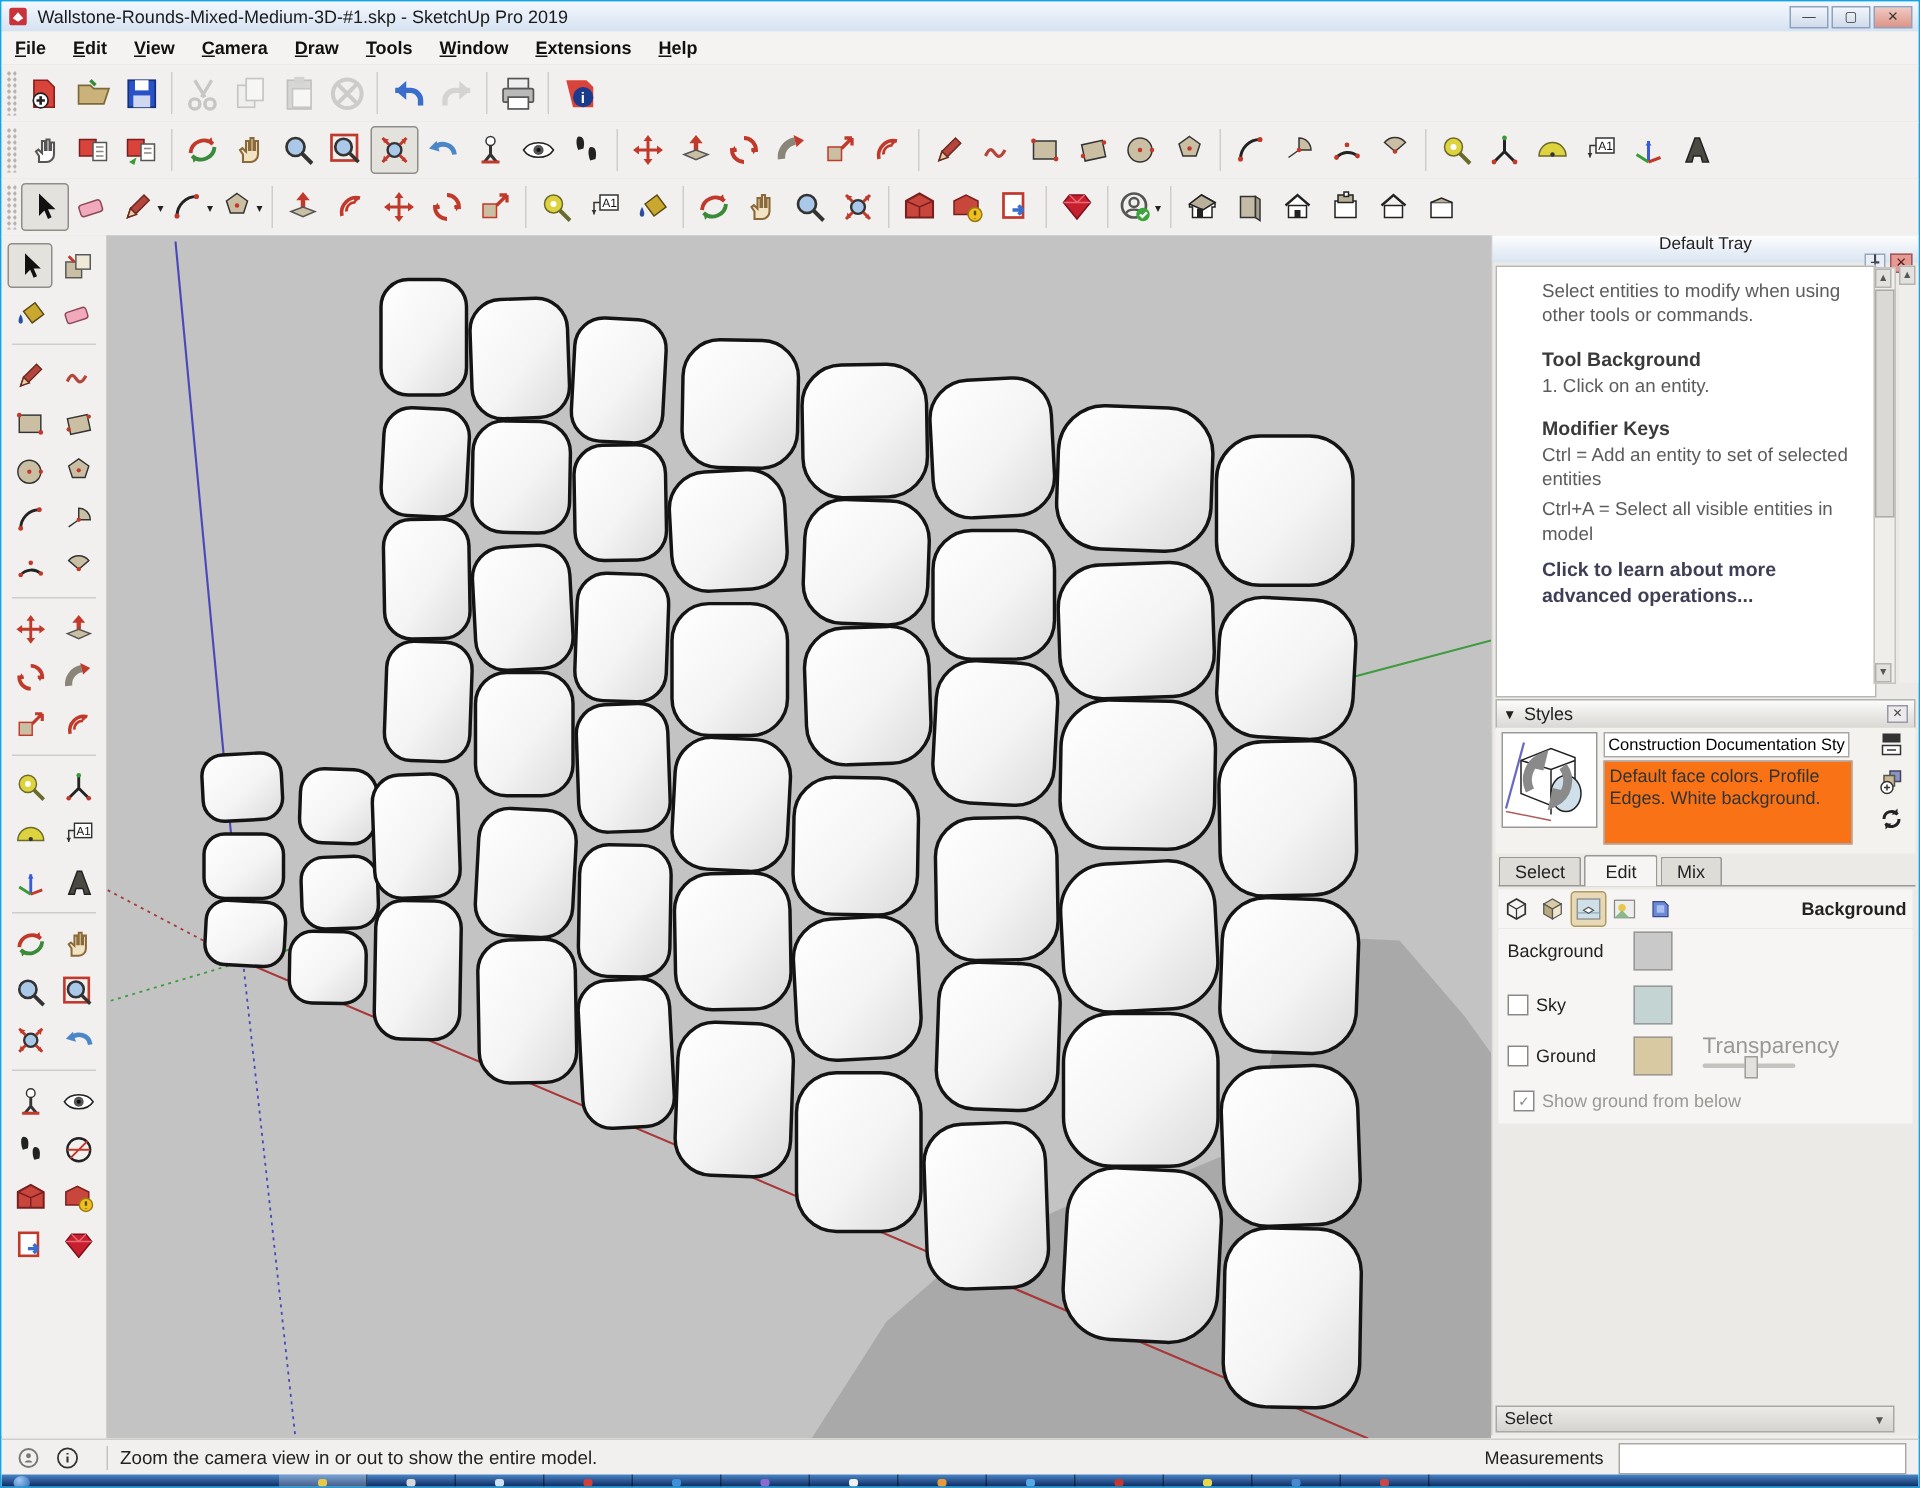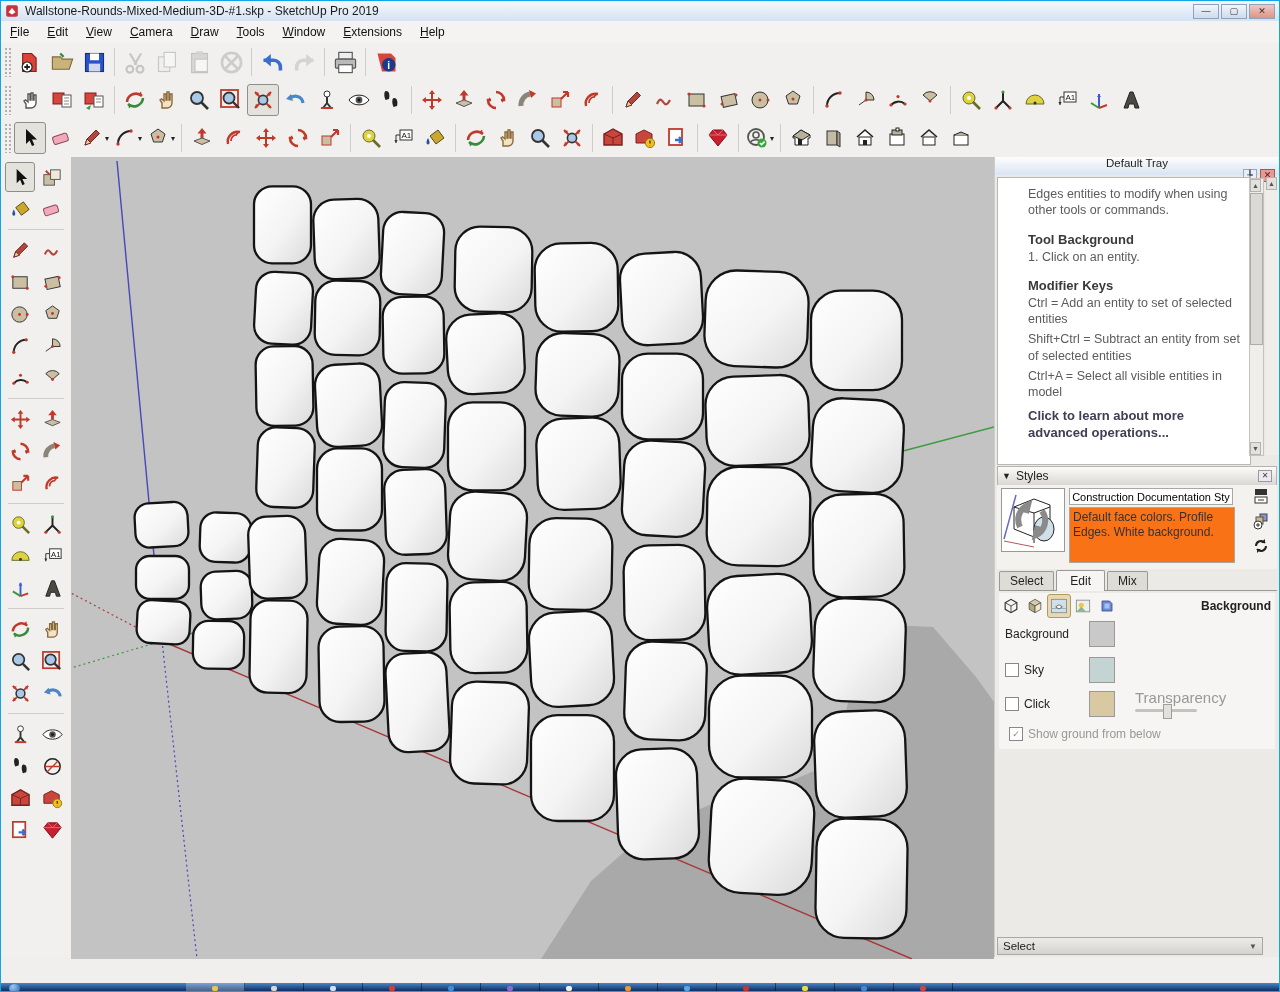--- a/index.html
+++ b/index.html
@@ -5,21 +5,21 @@
   html,body{margin:0;padding:0;background:#555;}
   .app{position:relative;width:1280px;height:992px;background:#f0efed;font-family:"Liberation Sans",sans-serif;overflow:hidden;border:1px solid #0ea5e9;box-sizing:border-box;}
   
   .titlebar{position:absolute;left:0;top:0;right:0;height:20px;background:linear-gradient(#f4f8fd,#d5e2f1);display:flex;align-items:center;padding:0 4px;font-size:12px;color:#1a1a1a;}
   .titlebar .appicon{width:14px;height:14px;margin-right:6px;}
   .wincontrols{margin-left:auto;display:flex;gap:2px;}
   .winbtn{width:26px;height:15px;background:linear-gradient(#f2f6fb,#cfdaeb);border:1px solid #8ea2bf;font-size:9px;line-height:13px;text-align:center;color:#333;padding:0;}
   .winbtn.close{background:linear-gradient(#f0c9c2,#dd9486);}
   
   .menubar{position:absolute;left:0;top:20px;right:0;height:22px;background:#f4f3f1;border-bottom:1px solid #dcdad6;display:flex;align-items:center;font-size:12px;color:#111;}
-  .menu-item{padding:3px 9px;}
+  .menu-item{padding:3px 9px;font-weight:bold;}
   .menu-item u{text-decoration:underline;}
   
   .tb{position:absolute;left:0;right:0;display:flex;align-items:center;background:#f1f0ee;border-bottom:1px solid #dddbd7;}
   #tb1{top:42px;height:38px;}
   #tb2{top:80px;height:38px;}
   #tb3{top:118px;height:38px;}
   .tbtn{height:32px;min-width:32px;display:flex;align-items:center;justify-content:center;background:transparent;border:1px solid transparent;padding:0 1px;}
   .tbtn.active{border:1px solid #8f8d89;background:#e4e2dd;border-radius:3px;}
   .tbtn.disabled{opacity:.4;filter:grayscale(1);}
   .icn svg{width:24px;height:24px;display:block;}
@@ -1242,26 +1242,25 @@
   <div class="tray">
     <div class="tray-header">
       <span>Default Tray</span>
       <span class="hdr-btns">
         <button class="pinbtn">╄</button>
         <button class="xbtn">✕</button>
       </span>
     </div>
 
     <div class="instructor" id="instructor">
-        <p class="ins-p ins-gap">Edges entities to modify when using other tools or commands.</p>
+        <p class="ins-p ins-gap">Select entities to modify when using other tools or commands.</p>
         <p class="ins-h">Tool Background</p>
         <p class="ins-p ins-gap">1. Click on an entity.</p>
         <p class="ins-h">Modifier Keys</p>
         <p class="ins-p">Ctrl = Add an entity to set of selected entities</p>
-        <p class="ins-p">Shift+Ctrl = Subtract an entity from set of selected entities</p>
         <p class="ins-p">Ctrl+A = Select all visible entities in model</p>
         <p class="ins-link">Click to learn about more advanced operations...</p>
       </div>
     <div class="ins-scroll">
       <button class="sc-btn" style="top:0">▲</button>
       <div class="sc-thumb" style="top:14px;height:150px"></div>
       <button class="sc-btn" style="bottom:0">▼</button>
     </div>
     <div class="tray-scroll">
       <button class="sc-btn" style="top:0">▲</button>
@@ -1366,39 +1365,56 @@
         <span>Background</span>
         <span class="swatch" style="position: absolute; left: 84px; background: rgb(201, 201, 201);" id="sw-bg"></span>
       </div>
       <div class="bg-row" style="left:6px;top:44px;width:100%">
         <span class="cbx"></span>
         <span>Sky</span>
         <span class="swatch" style="position: absolute; left: 84px; background: rgb(195, 212, 210);" id="sw-sky"></span>
       </div>
       <div class="bg-row" style="left:6px;top:78px;width:100%">
         <span class="cbx"></span>
-        <span>Click</span>
+        <span>Ground</span>
         <span class="swatch" style="position: absolute; left: 84px; background: rgb(217, 201, 162);" id="sw-ground"></span>
       </div>
       <div class="disabled-txt" style="position:absolute;left:136px;top:70px;font-size:15px">Transparency</div>
       <div class="slider" style="left:136px;top:90px">
           <span class="thumb"></span>
         </div>
       <div class="bg-row disabled-txt" style="left:10px;top:108px;width:100%">
         <span class="cbx">✓</span>
         <span>Show ground from below</span>
       </div>
     </div>
 
     <div class="collapsed-bar">
       <span>Select</span>
       <span class="dn">▼</span>
     </div>
   </div>
 
+  <div class="statusbar">
+    <span class="sicons">
+      <svg viewBox="0 0 16 16">
+          <circle cx="8" cy="8" r="6" fill="none" stroke="#777" stroke-width="1.3"></circle>
+          <circle cx="8" cy="6.5" r="1.6" fill="#777"></circle>
+          <path d="M5.5 11c.5-2 4.5-2 5 0z" fill="#777"></path>
+        </svg>
+      <svg viewBox="0 0 16 16">
+          <circle cx="8" cy="8" r="6.4" fill="none" stroke="#333" stroke-width="1.2"></circle>
+          <path d="M8 7v4M8 4.6v1" stroke="#333" stroke-width="1.4"></path>
+        </svg>
+    </span>
+    <span class="vdiv"></span>
+    <span>Zoom the camera view in or out to show the entire model.</span>
+    <span class="meas-label">Measurements</span>
+    <input class="meas-input" value="" style="">
+  </div>
 
   <div class="taskbar" id="taskbar">
     <span class="orb"></span>
   <span class="tkbtn lit" style="margin-left: 160px;">
         <span class="tkdot" style="background: rgb(232, 200, 74);"></span>
       </span>
       <span class="tkbtn">
         <span class="tkdot" style="background: rgb(216, 216, 216);"></span>
       </span>
       <span class="tkbtn">

